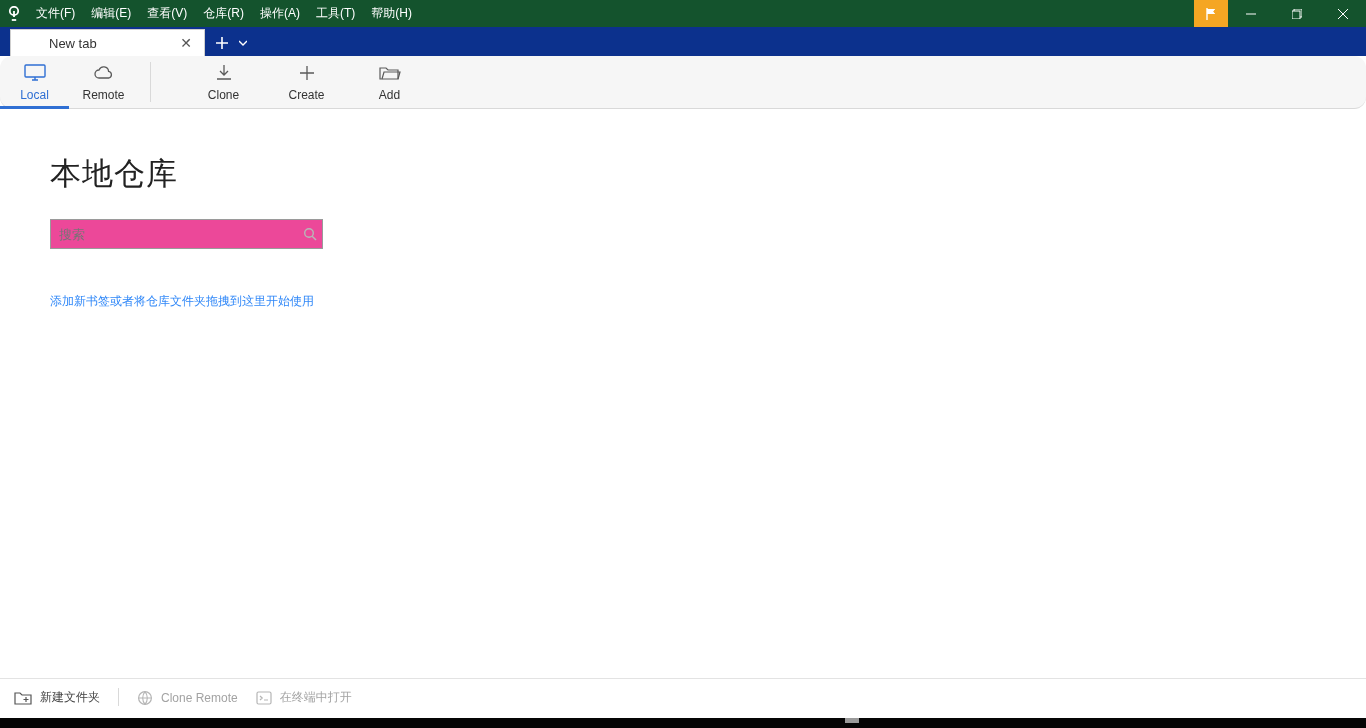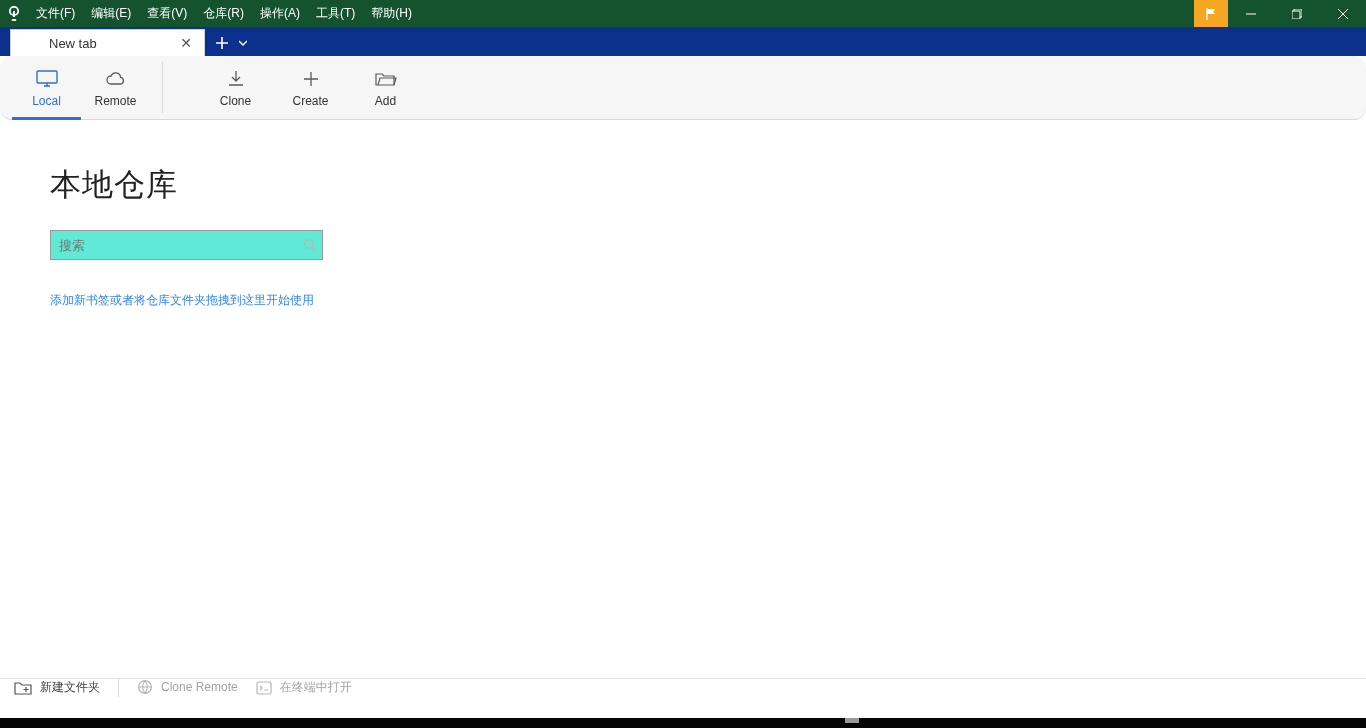--- a/index.html
+++ b/index.html
@@ -19,38 +19,38 @@
   
   .tabstrip { height: 29px; background: #0c318d; display: flex; align-items: flex-end; padding-left: 10px; }
   .tab { height: 27px; width: 195px; background: #fff; border: 1px solid #cfcfcf; border-bottom: none; display: flex; align-items: center; padding: 0 8px 0 10px; font-size: 13px; color: #333; position: relative; }
   .tab .tab-label { flex: 1; margin-left: 28px; }
   .tab .close-icon { font-size: 14px; color: #555; padding: 0 4px; cursor: default; }
   .newtab-area { display: flex; align-items: center; height: 27px; color: #fff; padding-left: 6px; gap: 2px; }
   .newtab-btn { width: 22px; height: 22px; display:flex; align-items:center; justify-content:center; font-size:16px; }
   .newtab-drop { width: 16px; height: 22px; display:flex; align-items:center; justify-content:center; }
 
   
-  .toolbar { height: 64px; background: #f6f6f6; border-bottom: 1px solid #d9d9d9; display: flex; align-items: stretch; padding-left: 12px; border-radius: 12px; }
+  .toolbar { height: 53px; background: #f6f6f6; border-bottom: 1px solid #d9d9d9; display: flex; align-items: stretch; padding-left: 0; border-radius: 12px; }
   .tool-group { display: flex; }
   .tool-btn { width: 69px; display:flex; flex-direction:column; align-items:center; justify-content:center; gap:4px; font-size:12px; color:#333; cursor:default; position:relative; }
   .tool-btn.active { color: #2f6fd3; }
   .tool-btn .icon-slot { height: 22px; display:flex; align-items:center; justify-content:center; }
   .tool-sep { width: 1px; background: #d9d9d9; margin: 6px 12px; }
   .active-underline { position:absolute; bottom:-1px; left:0; right:0; height:3px; background:#2f6fd3; }
 
   
   .main { flex: 1; background: #fff; padding: 44px 0 0 50px; overflow:auto; }
   .main h1 { font-size: 31px; font-weight: 400; color: #222; margin-bottom: 24px; letter-spacing: 1px; }
   .search-wrap { position: relative; width: 273px; }
-  .search-input { width: 100%; height: 30px; border: 1px solid #9a9a9a; padding: 0 30px 0 8px; font-size: 13px; outline: none; background:#5eead4; }
+  .search-input { width: 100%; height: 30px; border: 1px solid #9a9a9a; padding: 0 30px 0 8px; font-size: 13px; outline: none; background:#ec4899; }
   .search-icon-right { position:absolute; right:6px; top:50%; transform:translateY(-50%); color:#b7b7b7; pointer-events:none; }
-  .hint-link { color: #2f87f8; font-size: 12px; margin-top: 32px; display:inline-block; }
-
-  
-  .footer { height: 40px; border-top: 1px solid #e3e3e3; background:#fff; display:flex; align-items:flex-start; padding: 0 14px; gap: 18px; font-size: 12px; color:#444; }
+  .hint-link { color: #2f87f8; font-size: 12px; margin-top: 44px; display:inline-block; }
+
+  
+  .footer { height: 40px; border-top: 1px solid #e3e3e3; background:#fff; display:flex; align-items:flex-end; padding: 12px 14px; gap: 18px; font-size: 12px; color:#444; }
   .footer .foot-btn { display:flex; align-items:center; gap:8px; cursor:default; }
   .footer .foot-btn.disabled { color:#a3a3a3; }
   .foot-sep { width:1px; height:18px; background:#d9d9d9; }
   
   
   .bottombar { height: 10px; background: #050505; position:relative; }
   .bottombar .notch { position:absolute; left: 845px; top:0; width: 14px; height:5px; background:#9a9a9a; }
 
   svg { display:block; }
 </style>
@@ -137,21 +137,21 @@
     <div class="tool-btn">
       <div class="icon-slot">
         <svg width="24" height="16" viewBox="0 0 24 16">
           <path d="M7 13 a4 4 0 0 1 0-8 a5 5 0 0 1 9.6 1.4 A3.4 3.4 0 0 1 17 13 z" fill="none" stroke="#5a5a5a" stroke-width="1.3"></path>
         </svg>
       </div>
       <span>Remote</span>
     </div>
   </div>
   <div class="tool-sep"></div>
-  <div class="tool-group" style="margin-left:26px; gap:6px;">
+  <div class="tool-group" style="margin-left:26px; gap:14px;">
     <div class="tool-btn">
       <div class="icon-slot">
         <svg width="18" height="18" viewBox="0 0 18 18">
           <path d="M9 1 v9 M5 7 l4 4 4-4 M2 15 h14" fill="none" stroke="#5a5a5a" stroke-width="1.3"></path>
         </svg>
       </div>
       <span>Clone</span>
     </div>
     <div class="tool-btn">
       <div class="icon-slot">

